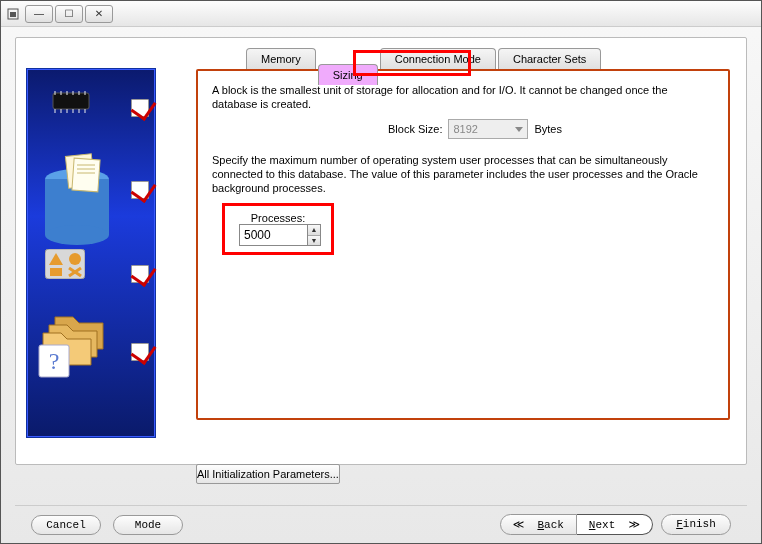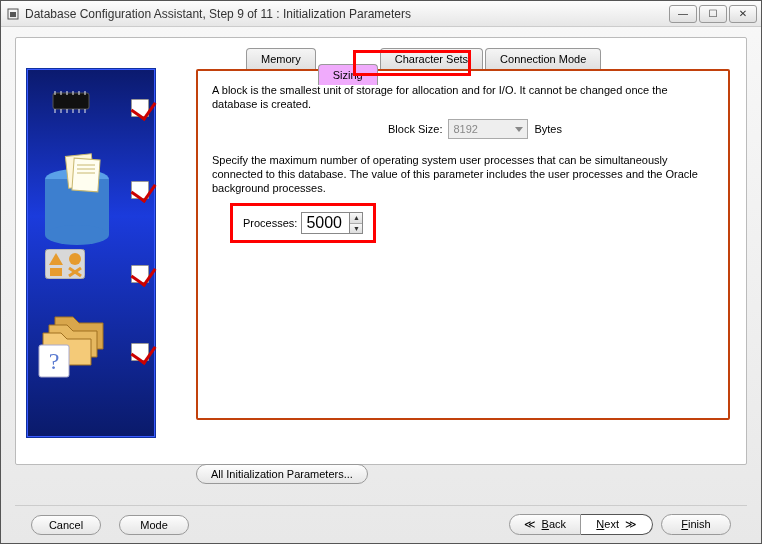--- a/index.html
+++ b/index.html
@@ -157,68 +157,70 @@
     position: absolute; right: 4px; top: 7px;
     border-left: 4px solid transparent;
     border-right: 4px solid transparent;
     border-top: 5px solid #888;
   }
   .unit { color: #000; }
   .processes-wrap {
     display: inline-flex; align-items: center;
     border: 3px solid #ff0000;
     padding: 6px 10px;
-    margin-left: 18px;
+    margin-left: 10px;
+    flex-direction: column;
   }
   .spin-field {
     display: flex; align-items: stretch;
     height: 22px;
     margin-left:4px;
   }
   .spin-input {
-    width: 48px;
+    width: 68px;
     border: 1px solid #888;
     border-right: none;
     padding: 0 4px;
     font-family: Tahoma, Arial, sans-serif;
-    font-size: 16px;
+    font-size: 12px;
     background: #fff;
   }
   .spin-btns {
     display: flex; flex-direction: column;
     border: 1px solid #888;
     width: 14px;
   }
   .spin-btn {
     flex:1;
     background: linear-gradient(to bottom, #f8f8f8, #ddd);
     display:flex;align-items:center;justify-content:center;
     font-size:7px;color:#333;cursor:pointer;
     border-bottom:1px solid #aaa;
   }
   .spin-btn:last-child{border-bottom:none;}
   .all-params-btn {
     margin-top: 4px;
     margin-left: 0;
     align-self: flex-start;
-    padding: 3px 14px;
-    border: 1px solid #999;
-    border-radius: 10px;
+    padding: 3px 0;
+    border: 1px solid #999;
+    border-radius: 2px;
     background: linear-gradient(to bottom, #fdfdfd, #e6e6e6);
     cursor: pointer;
     position: absolute;
     bottom: -30px;
     left: 0;
   }
   .bottom-bar {
     border-top: 1px solid #ccc;
     margin-top: 40px;
     padding: 8px 16px;
     display: flex; align-items: center;
-    gap: 18px;
+    gap: 12px;
+    font-family: Liberation Mono, monospace;
   }
   .pill-btn {
     min-width: 70px;
     padding: 3px 14px;
     border: 1px solid #999;
     border-radius: 11px;
     background: linear-gradient(to bottom, #fdfdfd, #e6e6e6);
     cursor: pointer;
     text-align: center;
   }
@@ -245,21 +247,20 @@
 <body>
 
 <div class="window">
   <div class="titlebar">
     <span class="titlebar-icon">
       <svg width="14" height="14" viewBox="0 0 14 14">
           <rect x="2" y="2" width="10" height="10" fill="none" stroke="#555" stroke-width="1"></rect>
           <rect x="4" y="5" width="6" height="5" fill="#555"></rect>
         </svg>
     </span>
-    <span class="titlebar-text">Database Configuration Assistant, Step 9 of 11 : Initialization Parameters</span>
     <div class="win-controls">
       <div class="win-btn">—</div>
       <div class="win-btn">☐</div>
       <div class="win-btn">✕</div>
     </div>
   </div>
 
   <div class="content-outer">
     <div class="content-panel">
 
@@ -330,22 +331,22 @@
           </div>
           <div class="check" style="top:274px;"></div>
         </div>
       </div>
 
       <div class="main" style="position:relative;">
         <div style="position:relative;text-align:right;">
           <div class="tabs">
             <div class="tab">Memory</div>
             <div class="tab active">Sizing</div>
+            <div class="tab">Connection Mode</div>
             <div class="tab">Character Sets</div>
-            <div class="tab">Connection Mode</div>
           </div>
           <div class="tab-highlight" style="left:157px;width:118px;"></div>
         </div>
 
         <div class="tab-content">
           <div class="desc">A block is the smallest unit of storage for allocation and for I/O. It cannot be changed once the database is created.</div>
           <div class="field-row">
             <span class="label">Block Size:</span>
             <div class="combo">
               <span>8192</span>

